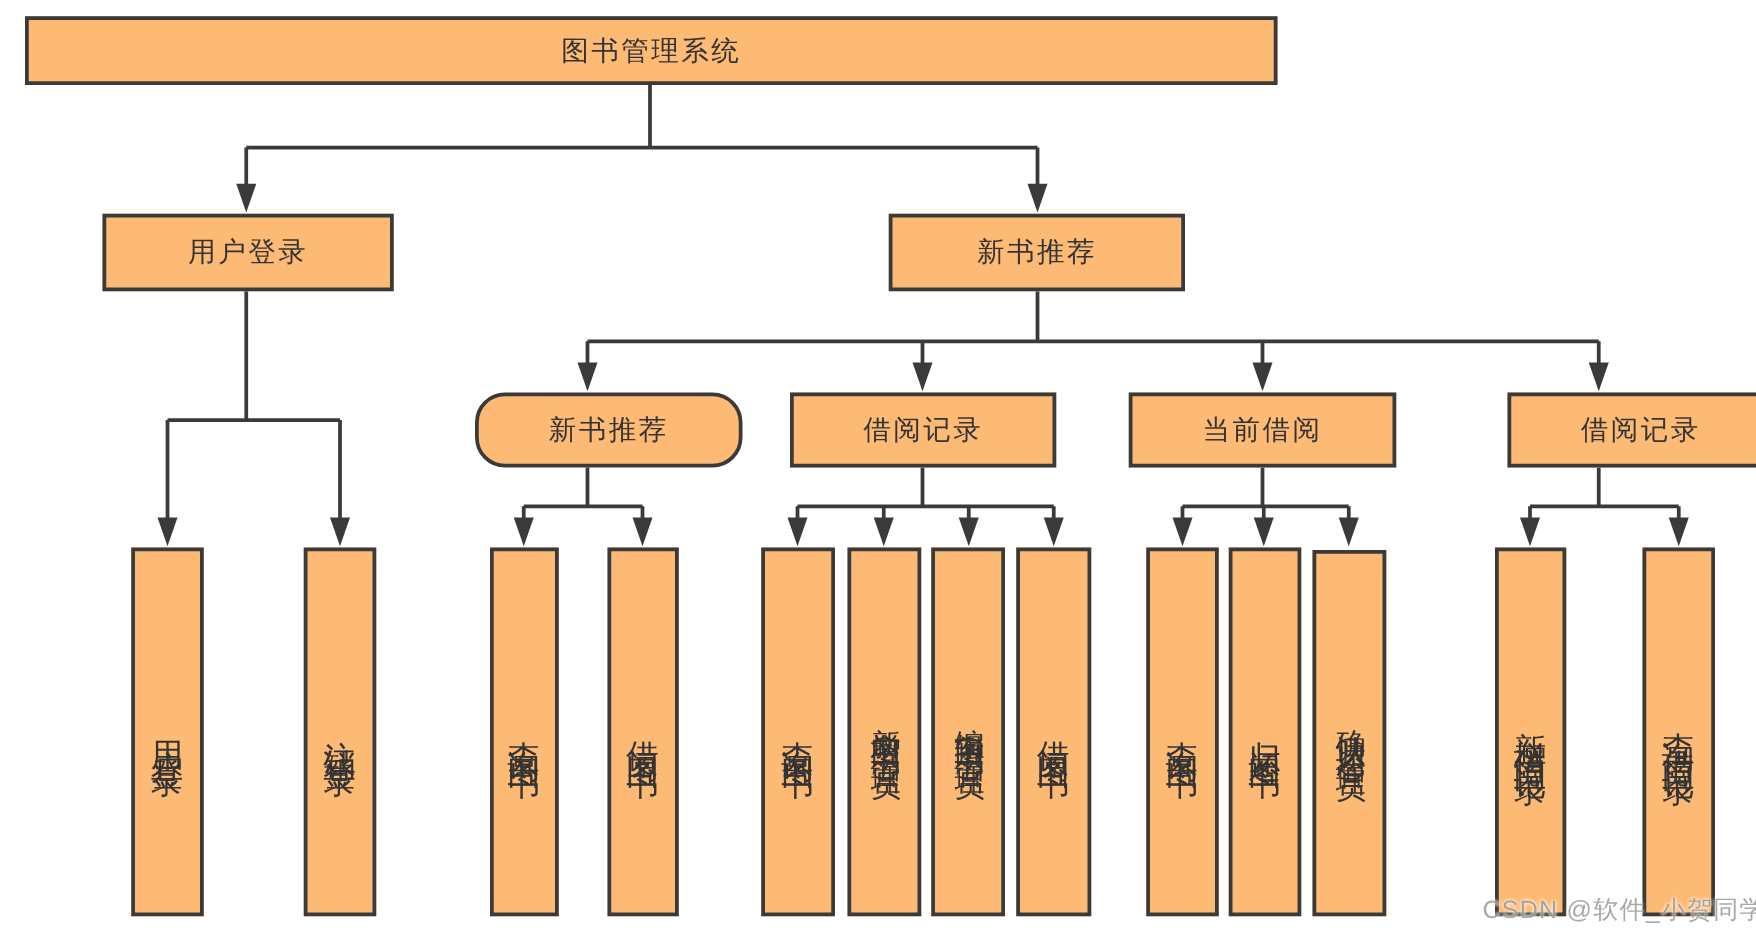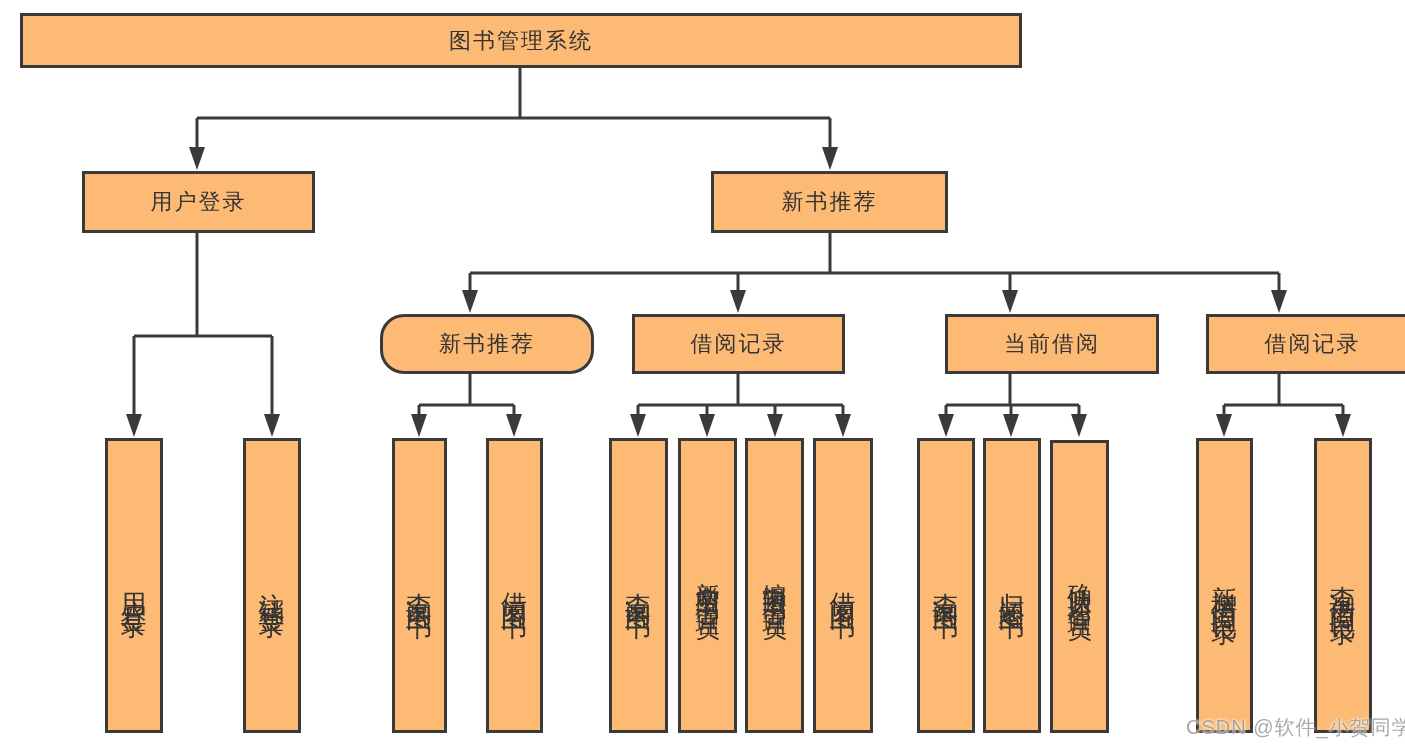--- a/index.html
+++ b/index.html
@@ -130,21 +130,21 @@
   <div class="box hbox" style="left:711px;top:171px;width:237px;height:62px;">
     <span>新书推荐</span>
   </div>
 
   <div class="box hbox" style="left:380px;top:314px;width:214px;height:60px;border-radius:24px;">
     <span>新书推荐</span>
   </div>
   <div class="box hbox" style="left:632px;top:314px;width:213px;height:60px;">
     <span>借阅记录</span>
   </div>
-  <div class="box hbox" style="left:945px;top:314px;width:214px;height:60px;align-items:center;">
+  <div class="box hbox" style="left:903px;top:314px;width:214px;height:60px;align-items:center;">
     <span>当前借阅</span>
   </div>
   <div class="box hbox" style="left:1206px;top:314px;width:213px;height:60px;">
     <span>借阅记录</span>
   </div>
 
   <div class="box vbox" style="left:105px;top:438px;width:58px;height:295px;">
     <span class="vtext">用户登录</span>
   </div>
   <div class="box vbox" style="left:243px;top:438px;width:58px;height:295px;">

